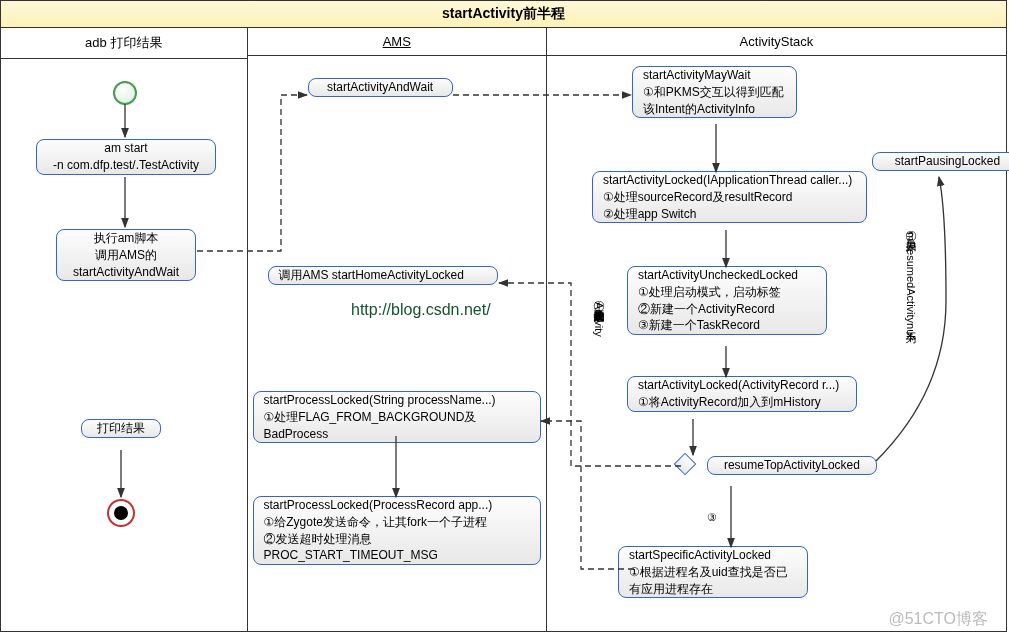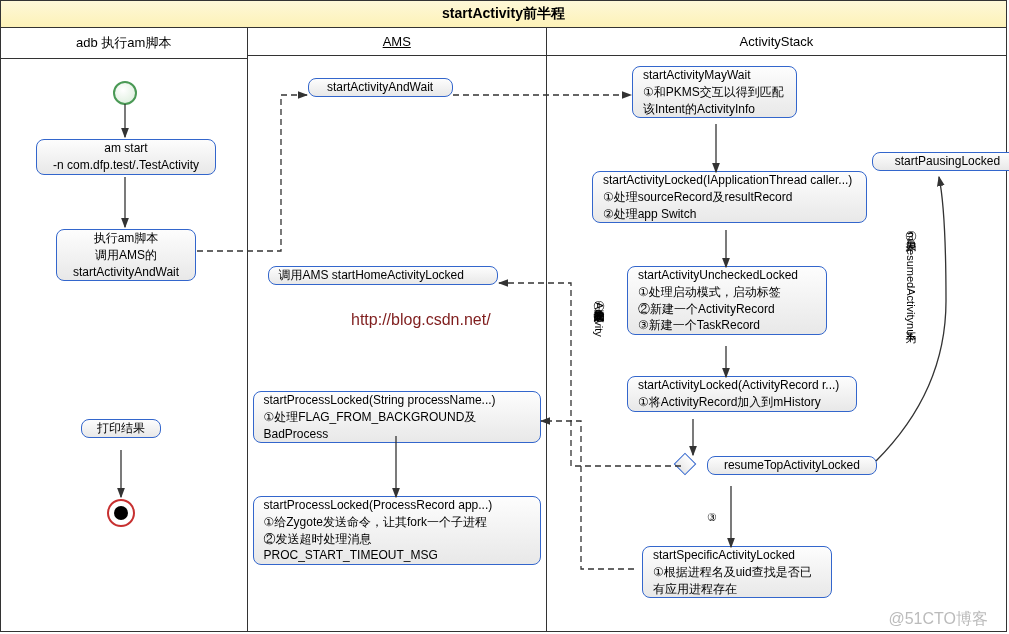--- a/index.html
+++ b/index.html
@@ -105,42 +105,42 @@
       font-size: 11px;
       background: rgba(255,255,255,0.7);
       padding: 0 2px;
     }
     .vertical-label {
       writing-mode: vertical-rl;
       text-orientation: mixed;
     }
     .watermark {
       position: absolute;
-      color: #7f1d1d;
+      color: #14532d;
       font-size: 16px;
-      top: 310px;
+      top: 300px;
       left: 350px;
       pointer-events: none;
     }
     .attribution {
       position: absolute;
       bottom: 4px;
       right: 21px;
       color: #bbb;
       font-size: 16px;
     }
   </style>
 </head>
 <body>
 
 <div class="container">
   <div class="title-bar">startActivity前半程</div>
   <div class="swimlanes">
     <div class="lane lane1">
-      <div class="lane-header">adb 执行am脚本</div>
+      <div class="lane-header">adb 打印结果</div>
       <div class="lane-body">
         <div class="initial-node" style="left:112px; top:22px;"></div>
         <div class="node" style="left:35px; top:80px; width:180px; white-space:pre-line;">am start
 -n com.dfp.test/.TestActivity</div>
         <div class="node" style="left:55px; top:170px; width:140px; white-space:pre-line;">执行am脚本
 调用AMS的
 startActivityAndWait</div>
         <div class="node" style="left:80px; top:360px; width:80px;">打印结果</div>
         <div class="final-node" style="left:106px; top:440px;"></div>
       </div>
@@ -167,21 +167,21 @@
 ①处理sourceRecord及resultRecord
 ②处理app Switch</div>
         <div class="node left" style="left:80px; top:210px; width:200px; white-space:pre-line;">startActivityUncheckedLocked
 ①处理启动模式，启动标签
 ②新建一个ActivityRecord
 ③新建一个TaskRecord</div>
         <div class="node left" style="left:80px; top:320px; width:230px; white-space:pre-line;">startActivityLocked(ActivityRecord r...)
 ①将ActivityRecord加入到mHistory</div>
         <div class="diamond" style="left:130px; top:400px;"></div>
         <div class="node" style="left:160px; top:400px; width:170px;">resumeTopActivityLocked</div>
-        <div class="node left" style="left:95px; top:490px; width:190px; white-space:pre-line;">startSpecificActivityLocked
+        <div class="node left" style="left:71px; top:490px; width:190px; white-space:pre-line;">startSpecificActivityLocked
 ①根据进程名及uid查找是否已
 有应用进程存在</div>
         <div class="node" style="left:325px; top:96px; width:151px;">startPausingLocked</div>
       </div>
     </div>
   </div>
 
   <svg class="arrows">
     <defs>
       <marker id="arrowhead" markerWidth="8" markerHeight="6" refX="7" refY="3" orient="auto">

